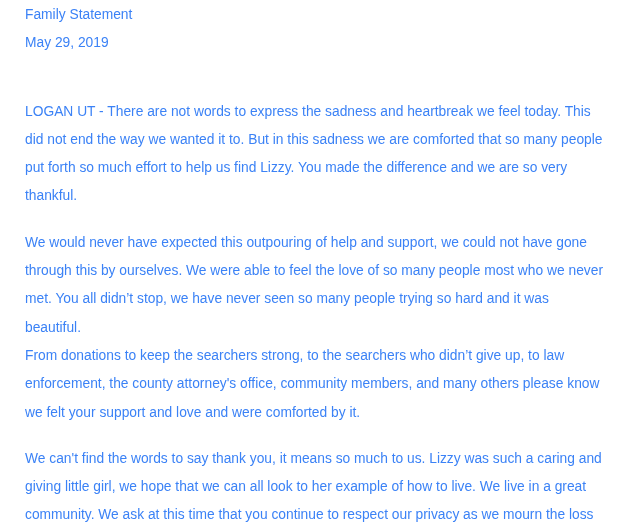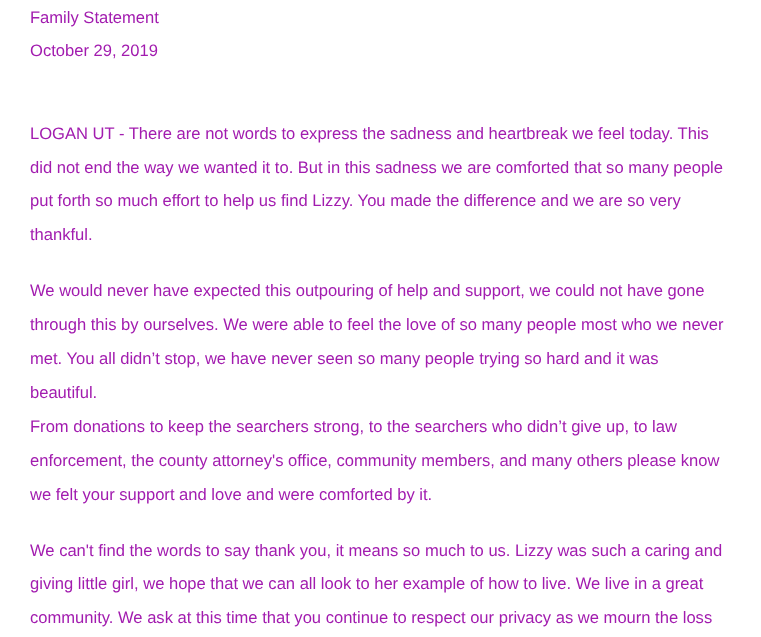--- a/index.html
+++ b/index.html
@@ -13,21 +13,21 @@
     overflow: hidden;
   }
   .doc {
     box-sizing: border-box;
     width: 634px;
     height: 531px;
     padding: 1px 26px 0 25px;
     font-family: "Liberation Sans", "DejaVu Sans", sans-serif;
     font-size: 13.8px;
     line-height: 28.3px;
-    color: #a21caf;
+    color: #3b82f6;
     background: #ffffff;
   }
   .doc-title,
   .doc-date {
     white-space: pre-line;
   }
   .doc-paragraph {
     white-space: pre-line;
     margin: 0;
   }
@@ -36,21 +36,21 @@
   }
   .doc-paragraph.next {
     margin-top: 18px;
   }
 </style>
 </head>
 <body>
 
 <div class="doc">
   <div class="doc-title">Family Statement</div>
-  <div class="doc-date">October 29, 2019</div>
+  <div class="doc-date">May 29, 2019</div>
   <p class="doc-paragraph first">LOGAN UT - There are not words to express the sadness and heartbreak we feel today. This
 did not end the way we wanted it to. But in this sadness we are comforted that so many people
 put forth so much effort to help us find Lizzy. You made the difference and we are so very
 thankful.</p>
   <p class="doc-paragraph next">We would never have expected this outpouring of help and support, we could not have gone
 through this by ourselves. We were able to feel the love of so many people most who we never
 met. You all didn’t stop, we have never seen so many people trying so hard and it was beautiful.
 From donations to keep the searchers strong, to the searchers who didn’t give up, to law
 enforcement, the county attorney's office, community members, and many others please know
 we felt your support and love and were comforted by it.</p>

